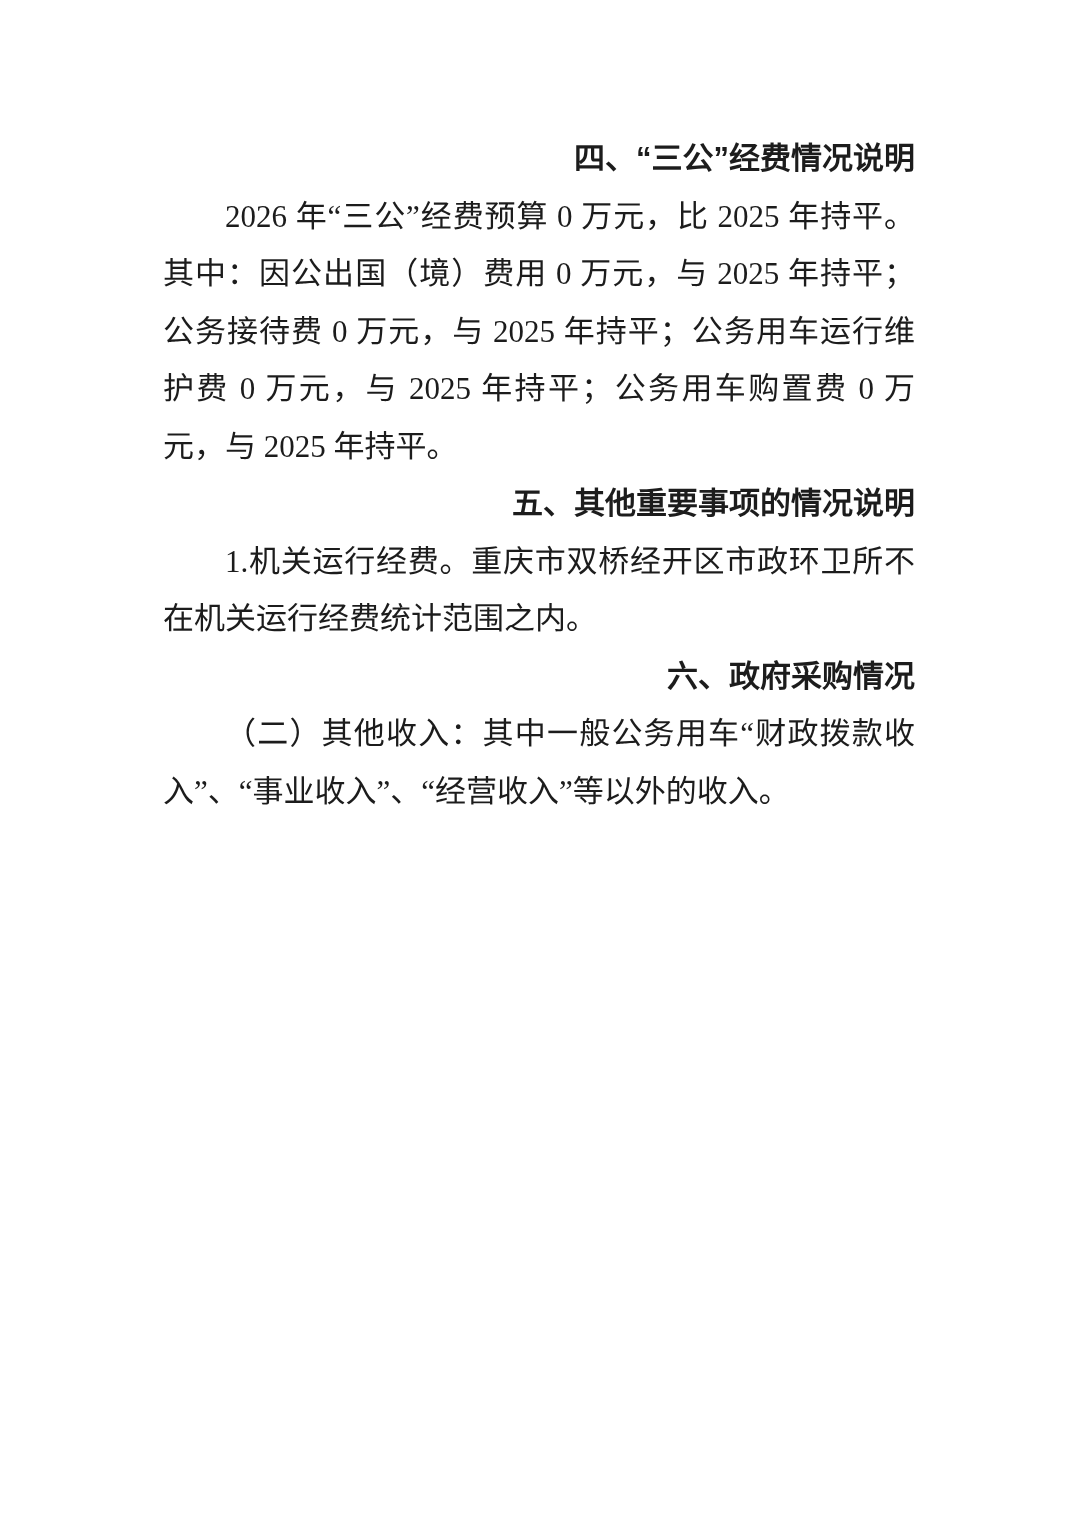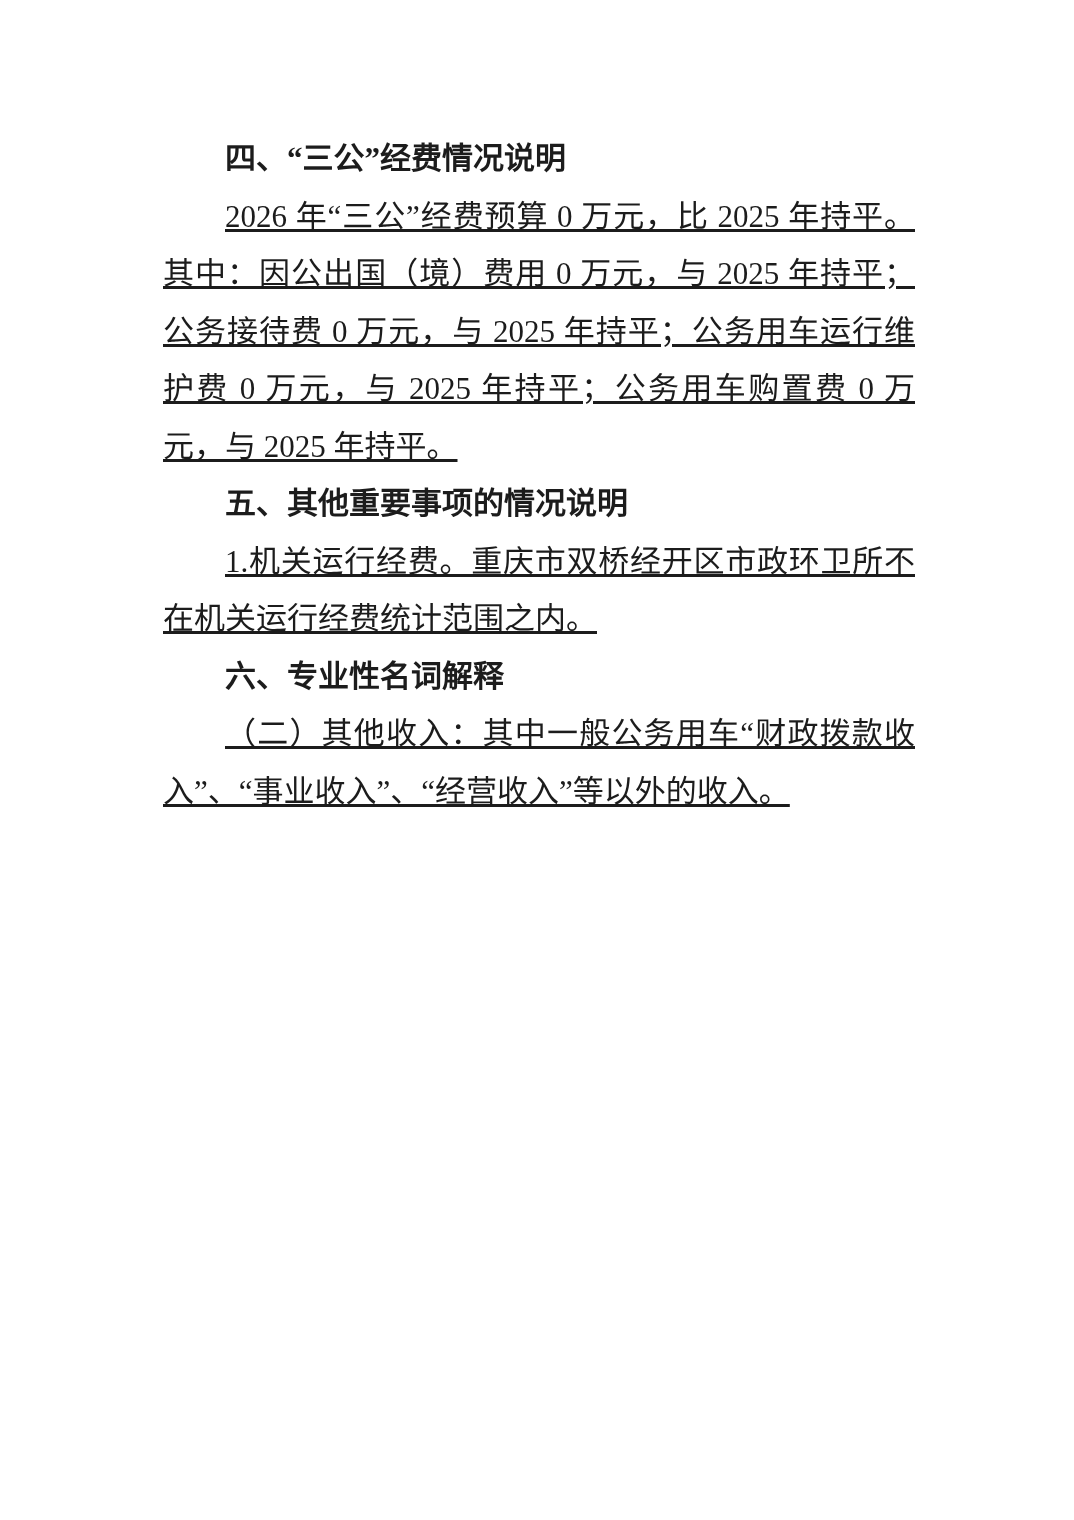--- a/index.html
+++ b/index.html
@@ -26,39 +26,38 @@
   .doc p, .doc h2 {
     margin: 0;
     padding: 0;
     font-size: 31px;
     line-height: 57.5px;
     color: #1c1c1c;
     text-indent: 2em;
     text-align: justify;
   }
   .doc h2.heading {
-    font-family: Liberation Serif, serif;
+    font-family: Liberation Sans, sans-serif;
     font-weight: 700;
-    text-align: left;
+    text-align: right;
   }
   .doc p.para {
     font-family: "Liberation Serif", serif;
     font-weight: 400;
-    text-decoration: underline;
   }
   
   .doc p.para {
     text-justify: inter-character;
   }
 </style>
 </head>
 <body>
 
 <main class="page">
   <article class="doc">
       <h2 class="heading">四、“三公”经费情况说明</h2>
       <p class="para">2026 年“三公”经费预算 0 万元，比 2025 年持平。其中：因公出国（境）费用 0 万元，与 2025 年持平；公务接待费 0 万元，与 2025 年持平；公务用车运行维护费 0 万元，与 2025 年持平；公务用车购置费 0 万元，与 2025 年持平。</p>
       <h2 class="heading">五、其他重要事项的情况说明</h2>
       <p class="para">1.机关运行经费。重庆市双桥经开区市政环卫所不在机关运行经费统计范围之内。</p>
-      <h2 class="heading">六、专业性名词解释</h2>
+      <h2 class="heading">六、政府采购情况</h2>
       <p class="para">（二）其他收入：其中一般公务用车“财政拨款收入”、“事业收入”、“经营收入”等以外的收入。</p>
     </article>
 </main>
 
 </body></html>

